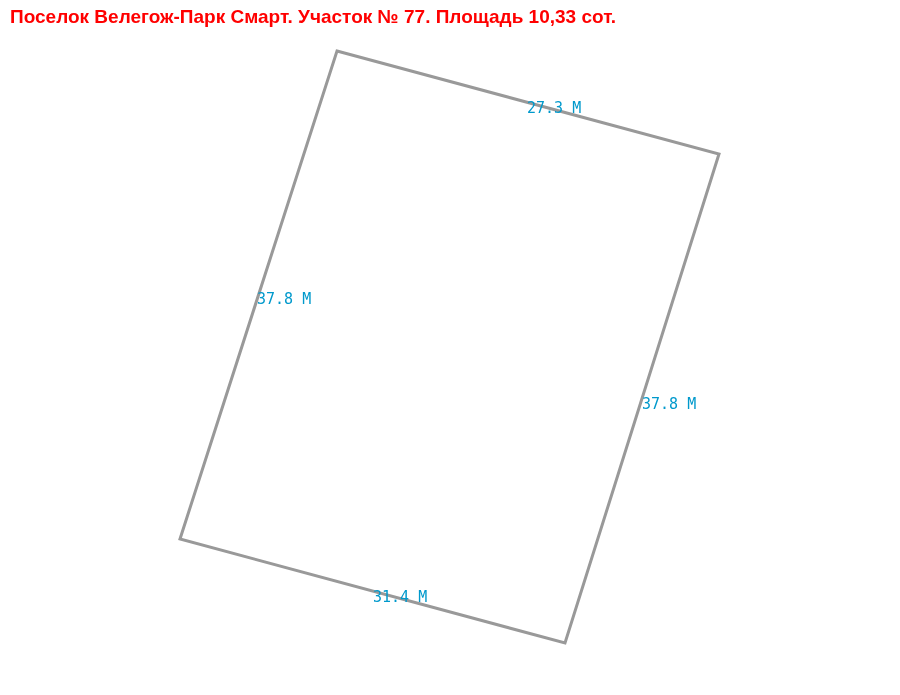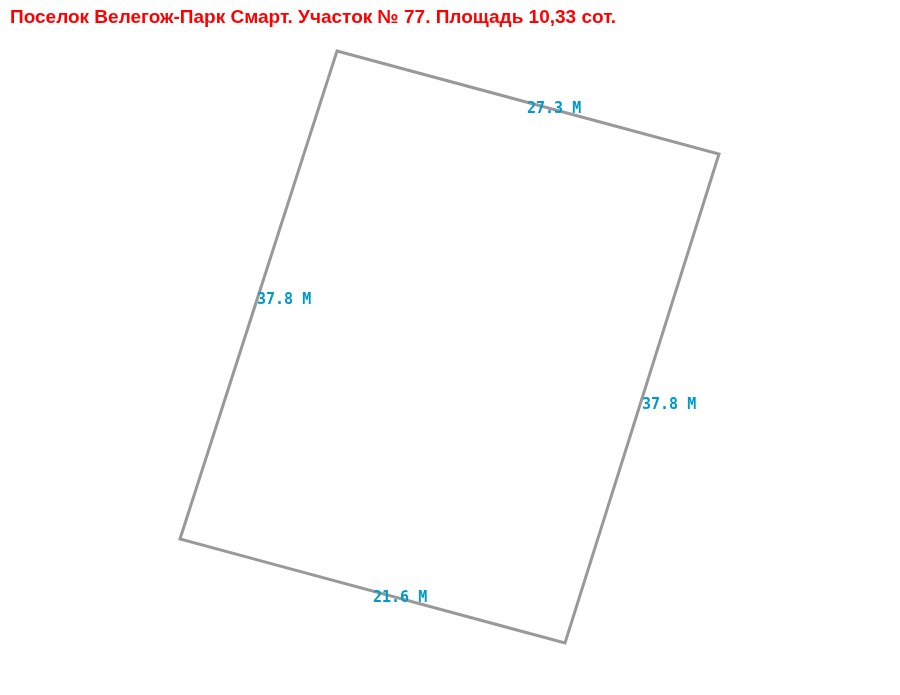--- a/index.html
+++ b/index.html
@@ -26,21 +26,21 @@
   }
   .plot-svg {
     position: absolute;
     left: 0;
     top: 0;
   }
   .side-label {
     position: absolute;
     font-family: "DejaVu Sans Mono", monospace;
     font-size: 15px;
-    font-weight: bold;
+    font-weight: normal;
     line-height: 15px;
     white-space: nowrap;
   }
   .footer {
     position: absolute;
     left: 10px;
     top: 660px;
     font-family: "Liberation Sans", sans-serif;
     font-size: 14px;
     font-weight: bold;
@@ -56,18 +56,18 @@
   <div class="title" style="color: rgb(255, 0, 0);">Поселок Велегож-Парк Смарт. Участок № 77. Площадь 10,33 сот.</div>
 
   <svg class="plot-svg" width="900" height="695" viewBox="0 0 900 695">
     <polygon id="parcel-polygon" fill="none" points="337,51 719,154 565,643 180,539" stroke="#999999" stroke-width="3"></polygon>
   </svg>
 
   <span class="side-label" style="left: 527px; top: 101px; color: rgb(0, 153, 204);">27.3 М</span>
 
   <span class="side-label" style="left: 642px; top: 397px; color: rgb(0, 153, 204);">37.8 М</span>
 
-  <span class="side-label" style="left: 373px; top: 590px; color: rgb(0, 153, 204);">21.6 М</span>
+  <span class="side-label" style="left: 373px; top: 590px; color: rgb(0, 153, 204);">31.4 М</span>
 
   <span class="side-label" style="left: 257px; top: 292px; color: rgb(0, 153, 204);">37.8 М</span>
 
 
 </div>
 
 </body></html>

